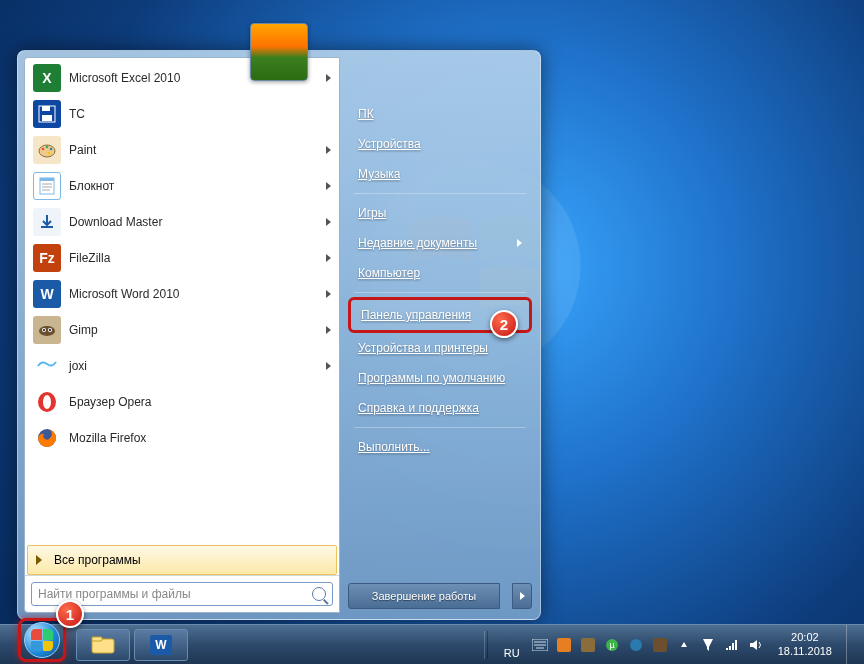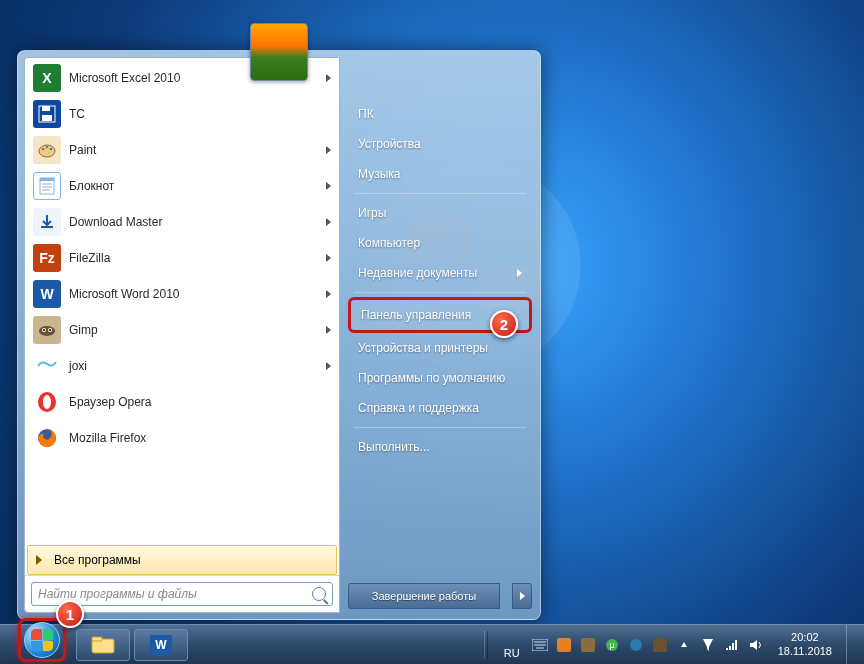--- a/index.html
+++ b/index.html
@@ -53,34 +53,35 @@
     border-bottom: 5px solid transparent; border-left: 6px solid #7a5b00;
     margin-right: 12px;
   }
   .search-row {
     display: flex; align-items: center; gap: 4px;
     padding: 6px; border-top: 1px solid #d0d8e0;
   }
   .search-box {
     flex: 1; height: 24px; border: 1px solid #7a9cc6;
     border-radius: 3px; display: flex; align-items: center;
-    padding: 0 6px; color: #888; font-size: 12px; font-style: italic;
+    padding: 0 6px; color: #888; font-size: 12px; 
     background: #fff; position: relative;
   }
   .search-box .mag {
     position: absolute; right: 6px; top: 4px; width: 14px; height: 14px;
     border: 1.5px solid #5a7ba8; border-radius: 50%;
   }
   .search-box .mag::after {
     content:""; position: absolute; width: 6px; height: 1.5px;
     background: #5a7ba8; bottom: -2px; right: -4px; transform: rotate(45deg);
   }
   .right-pane {
     flex: 1; padding: 48px 8px 8px 8px; color: #fff; font-size: 12px;
     position: relative;
+    text-decoration: underline;
   }
   .user-pic {
     position: absolute; top: -28px; left: 50%; transform: translateX(-50%);
     width: 58px; height: 58px; border: 1px solid #6a88aa; border-radius: 4px;
     background: linear-gradient(to bottom, #ffa500 0%, #ff7300 40%, #3a7f1f 60%, #2d6b12 100%);
     box-shadow: 0 1px 4px rgba(0,0,0,0.4);
   }
   .right-item {
     padding: 8px 10px; cursor: pointer; border-radius: 3px;
     display: flex; align-items: center; text-shadow: 0 1px 2px rgba(0,0,0,0.4);
@@ -323,26 +324,26 @@
         <span>Устройства</span>
       </div>
     <div class="right-item">
         <span>Музыка</span>
       </div>
     <div class="right-sep"></div>
     <div class="right-item">
         <span>Игры</span>
       </div>
     <div class="right-item">
-        <span>Компьютер</span>
-      </div>
-    <div class="right-item">
       <span>Недавние документы</span>
       <span class="arrow-right"></span>
     </div>
+    <div class="right-item">
+        <span>Компьютер</span>
+      </div>
     <div class="right-sep"></div>
     <div class="right-item control-panel-hl">
         <span>Панель управления</span>
       </div>
     <div class="right-item">
         <span>Устройства и принтеры</span>
       </div>
     <div class="right-item">
         <span>Программы по умолчанию</span>
       </div>

